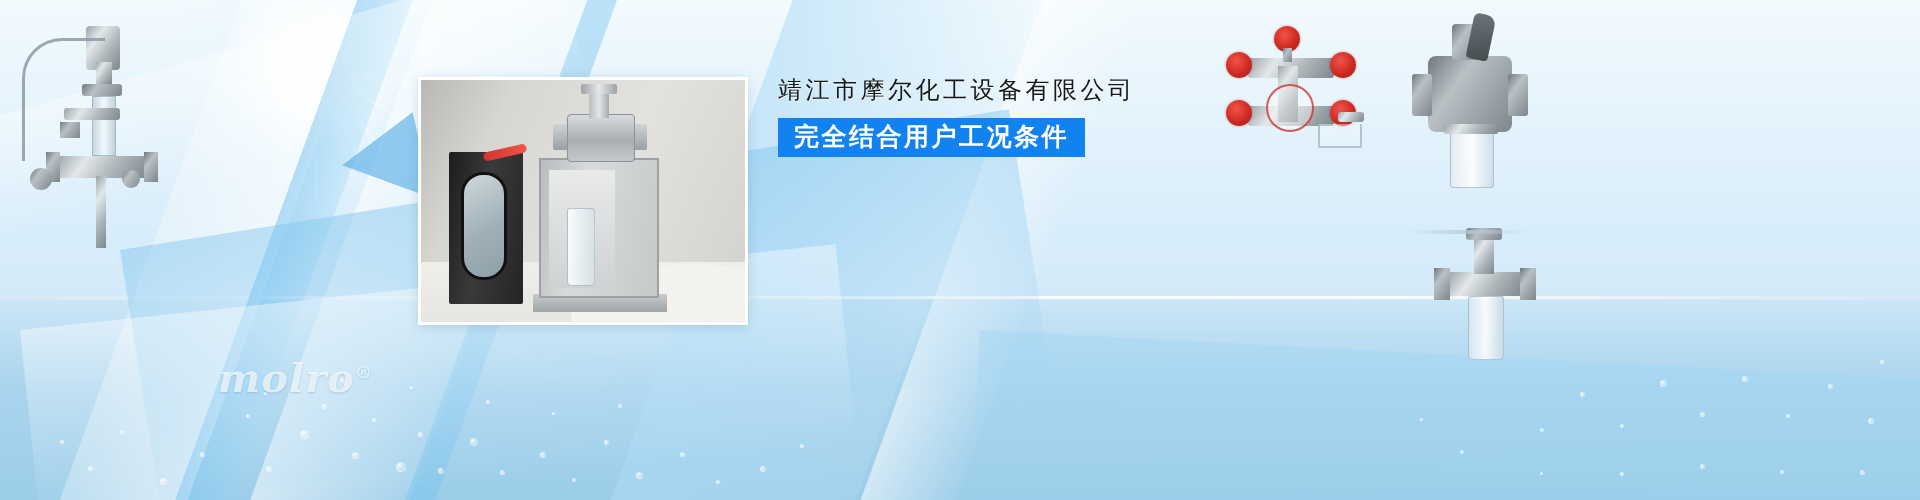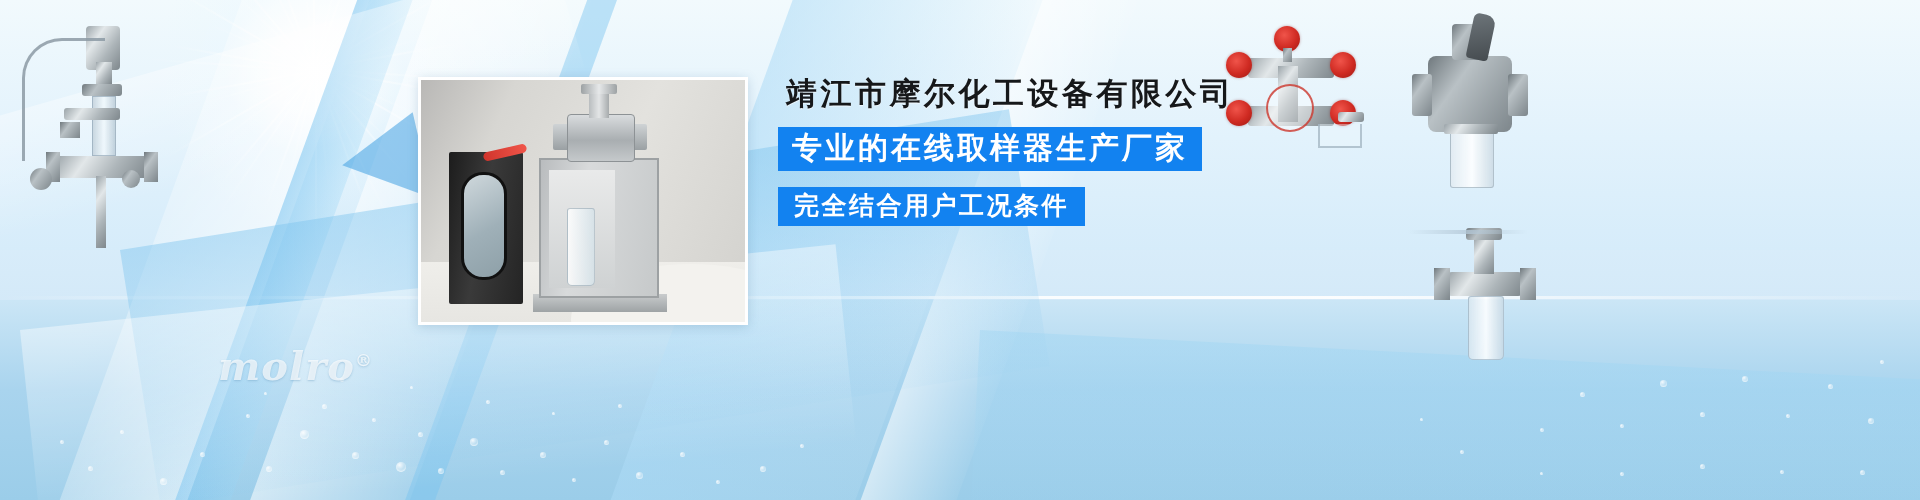--- a/index.html
+++ b/index.html
@@ -126,24 +126,23 @@
   .redwheel{
     position:absolute;border-radius:50%;
     background:radial-gradient(circle at 40% 35%,#f0544a 0%,#cf2a22 55%,#9e1a14 100%);
     box-shadow:0 0 3px rgba(120,0,0,.35);
   }
 
   
   .text-col{position:absolute;left:778px;top:78px;width:620px;}
   .company-name{
     font-family:"DejaVu Serif","Liberation Serif",serif;
-    font-size:31px;font-weight:700;color:#16181a;letter-spacing:3.5px;
+    font-size:24px;font-weight:400;color:#16181a;letter-spacing:3.5px;
     line-height:1;white-space:nowrap;
     text-shadow:0 1px 1px rgba(255,255,255,.7);
-    margin-left:8px;
   }
   .hl-bar{
     display:inline-block;background:#1282f0;color:#ffffff;
     font-weight:700;white-space:nowrap;
   }
   .line-blue1{
     margin-top:18px;font-size:30px;letter-spacing:3px;
     padding:5px 14px 7px 14px;line-height:1.08;
   }
   .line-plain{
@@ -157,21 +156,21 @@
   }
   .eng-text{
     margin-top:16px;width:400px;
     font-family:"Liberation Serif","DejaVu Serif",serif;
     font-size:8px;line-height:1.65;color:#31404c;letter-spacing:.15px;
     text-transform:uppercase;
   }
 
   
   .watermark{
-    position:absolute;left:218px;top:342px;
+    position:absolute;left:218px;top:354px;
     font-family:"DejaVu Serif","Liberation Serif",serif;
     font-style:italic;font-weight:700;font-size:40px;
     color:rgba(255,255,255,.70);letter-spacing:1px;
     text-shadow:0 1px 2px rgba(110,160,195,.45);
     white-space:nowrap;
   }
   .watermark sup{font-size:17px;vertical-align:super;font-style:normal;}
 </style>
 </head>
 <body>
@@ -351,21 +350,20 @@
     <div class="ph-flange-r"></div>
     <div class="ph-valve-body"></div>
     <div class="ph-valve-neck"></div>
     <div class="ph-valve-top"></div>
     <div class="ph-redhandle"></div>
   </div>
 
   <div class="text-col">
     <div class="company-name">靖江市摩尔化工设备有限公司</div>
 
-    <div><span class="hl-bar line-blue1">专业的在线取样器生产厂家</span></div>
 
 
     <div><span class="hl-bar line-blue2">完全结合用户工况条件</span></div>
 
   </div>
 
   <div class="watermark">
     <span>molro</span><sup>®</sup>
   </div>
 

